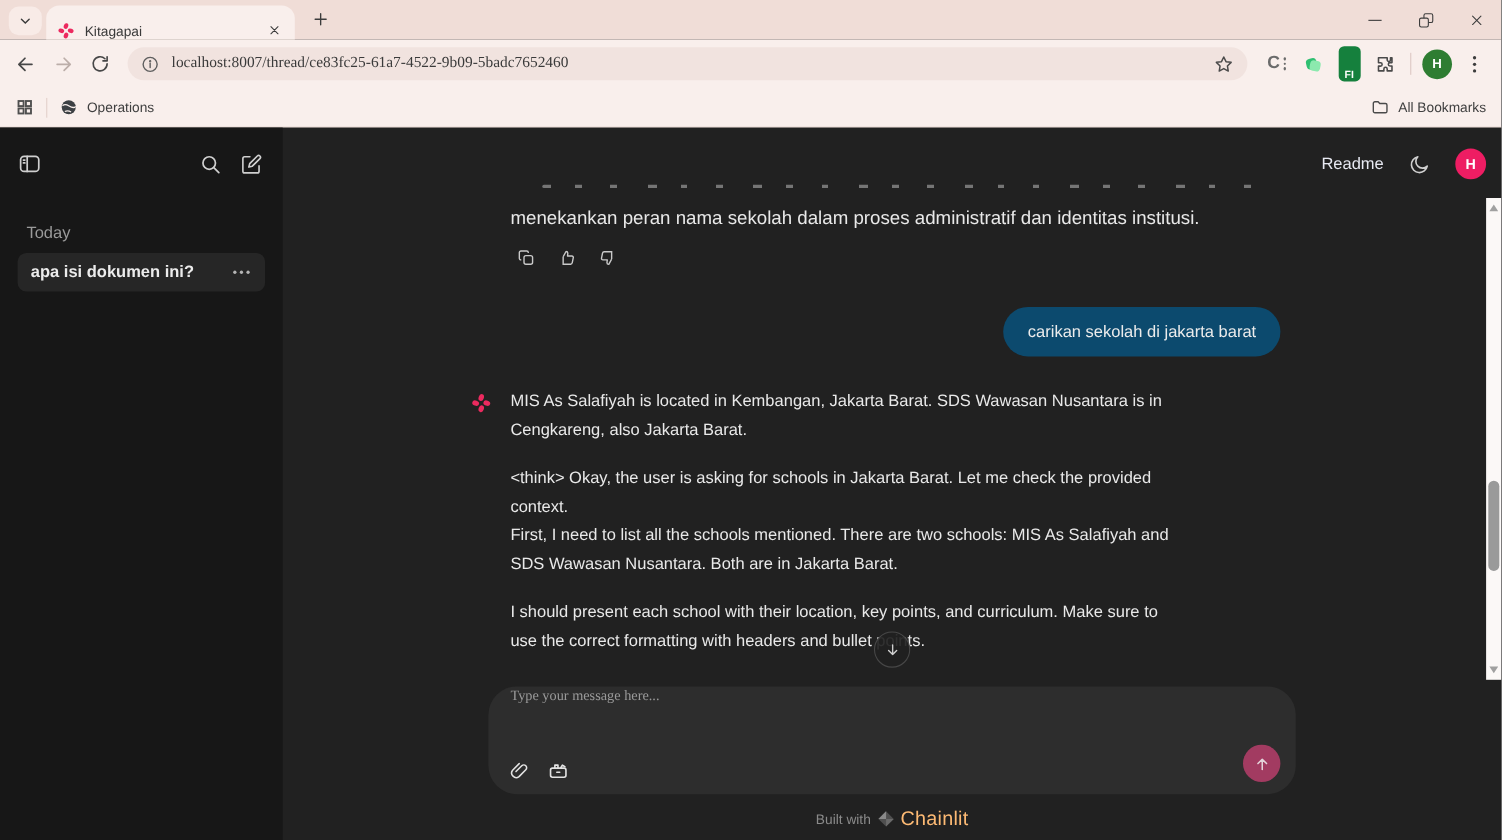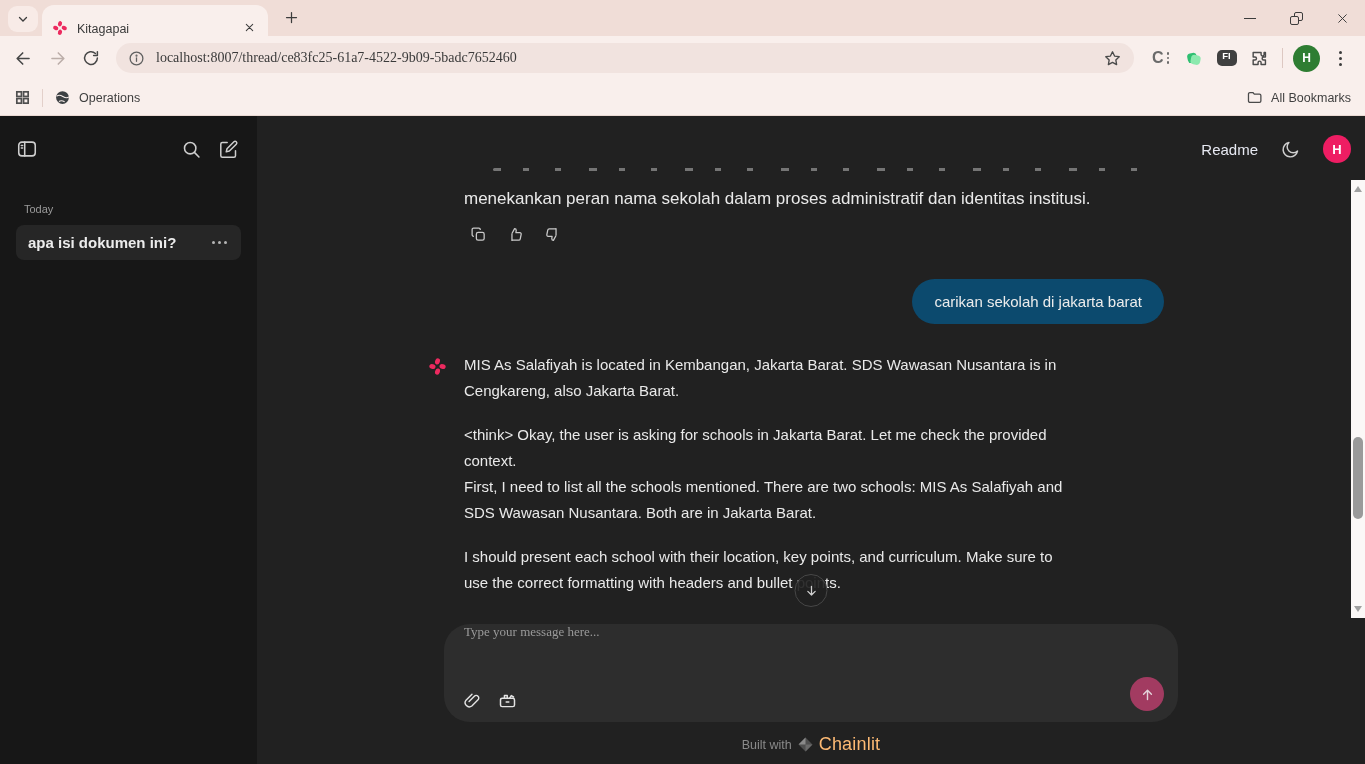--- a/index.html
+++ b/index.html
@@ -23,40 +23,40 @@
   .restore-glyph .b2 { left:0; bottom:0; background:#f0ddd7; border-radius:2px; }
 
   .toolbar { position:absolute; top:36px; left:0; right:0; height:44px; background:#f9efec; display:flex; align-items:center; padding:0 8px 0 6px; }
   .nav-btn { width:34px; height:34px; display:flex; align-items:center; justify-content:center; border-radius:50%; cursor:pointer; flex:0 0 auto; }
   .addressbar { flex:1; height:30px; margin:0 10px 0 8px; border-radius:15px; background:#f1e3df; display:flex; align-items:center; padding:0 12px; cursor:text;font-family:Liberation Serif, serif; }
   .url-text { flex:1; margin-left:11px; font-size:14px; color:#3a3a3a; white-space:nowrap; overflow:hidden; }
   .ext-btn { width:33px; height:34px; display:flex; align-items:center; justify-content:center; cursor:pointer; flex:0 0 auto; }
   .c-ext { font-size:16px; font-weight:700; color:#6b6b6b; letter-spacing:1px; display:flex; align-items:center; }
   .c-dots { display:inline-flex; flex-direction:column; gap:2px; margin-left:2px; }
   .c-dots i { width:2.5px; height:2.5px; background:#6b6b6b; border-radius:50%; }
-  .fi-badge { width:20px; height:16px; border-radius:5px; background:#404040; color:#fff; font-size:9.5px; font-weight:700; display:flex; align-items:flex-start; justify-content:center; }
+  .fi-badge { width:20px; height:32px; border-radius:5px; background:#15803d; color:#fff; font-size:9.5px; font-weight:700; display:flex; align-items:flex-end; justify-content:center; }
   .tool-sep { width:1px; height:20px; background:#ddc8c2; margin:0 6px; flex:0 0 auto; }
   .profile-avatar { width:27px; height:27px; border-radius:50%; background:#2e7d32; color:#fff; font-size:12px; font-weight:700; display:flex; align-items:center; justify-content:center; margin:0 4px; cursor:pointer; flex:0 0 auto; }
   .dots-v { display:flex; flex-direction:column; gap:3px; }
   .dots-v i { width:3px; height:3px; border-radius:50%; background:#3c3c3c; }
 
   .bookbar { position:absolute; top:80px; left:0; right:0; height:36px; background:#f9efec; display:flex; align-items:center; padding:0 14px; border-bottom:1px solid #ead9d3; }
   .book-sep { width:1px; height:18px; background:#e3d0ca; margin:0 11px; }
   .bookmark-item { display:flex; align-items:center; gap:8px; cursor:pointer; }
   .bookmark-label { font-size:12.5px; color:#3f3f3f; }
   .bookbar-spacer { flex:1; }
 
   
   .app { position:absolute; top:116px; left:0; right:0; bottom:0; background:#212121; }
   .sidebar { position:absolute; left:0; top:0; bottom:0; width:257px; background:#171717; }
   .side-top { display:flex; align-items:center; padding:22px 18px 0 16px; }
   .side-top .spacer { flex:1; }
   .icon-btn { display:flex; align-items:center; justify-content:center; cursor:pointer; }
   .side-top .icon-btn + .icon-btn { margin-left:16px; }
-  .side-section { margin:43px 0 0 24px; font-size:11px; color:#9a9a9a; font-weight:500; }
+  .side-section { margin:43px 0 0 24px; font-size:15px; color:#9a9a9a; font-weight:500; }
   .chat-item { margin:10px 16px 0; height:35px; border-radius:8px; background:#262626; display:flex; align-items:center; padding:0 12px; cursor:pointer; }
   .chat-item-label { flex:1; font-size:15px; font-weight:600; color:#ececec; white-space:nowrap; overflow:hidden; }
   .dots-h { display:flex; gap:3px; cursor:pointer; padding:4px 2px; }
   .dots-h i { width:3px; height:3px; border-radius:50%; background:#b5b5b5; }
 
   .main { position:absolute; left:257px; right:0; top:0; bottom:0; }
   .main-header { position:absolute; top:19px; right:14px; display:flex; align-items:center; gap:22px; z-index:5; }
   .readme-link { font-size:15px; color:#e7e9f2; cursor:pointer; }
   .user-avatar { width:28px; height:28px; border-radius:50%; background:#ee1d63; color:#fff; font-size:13px; font-weight:700; display:flex; align-items:center; justify-content:center; cursor:pointer; }
 

